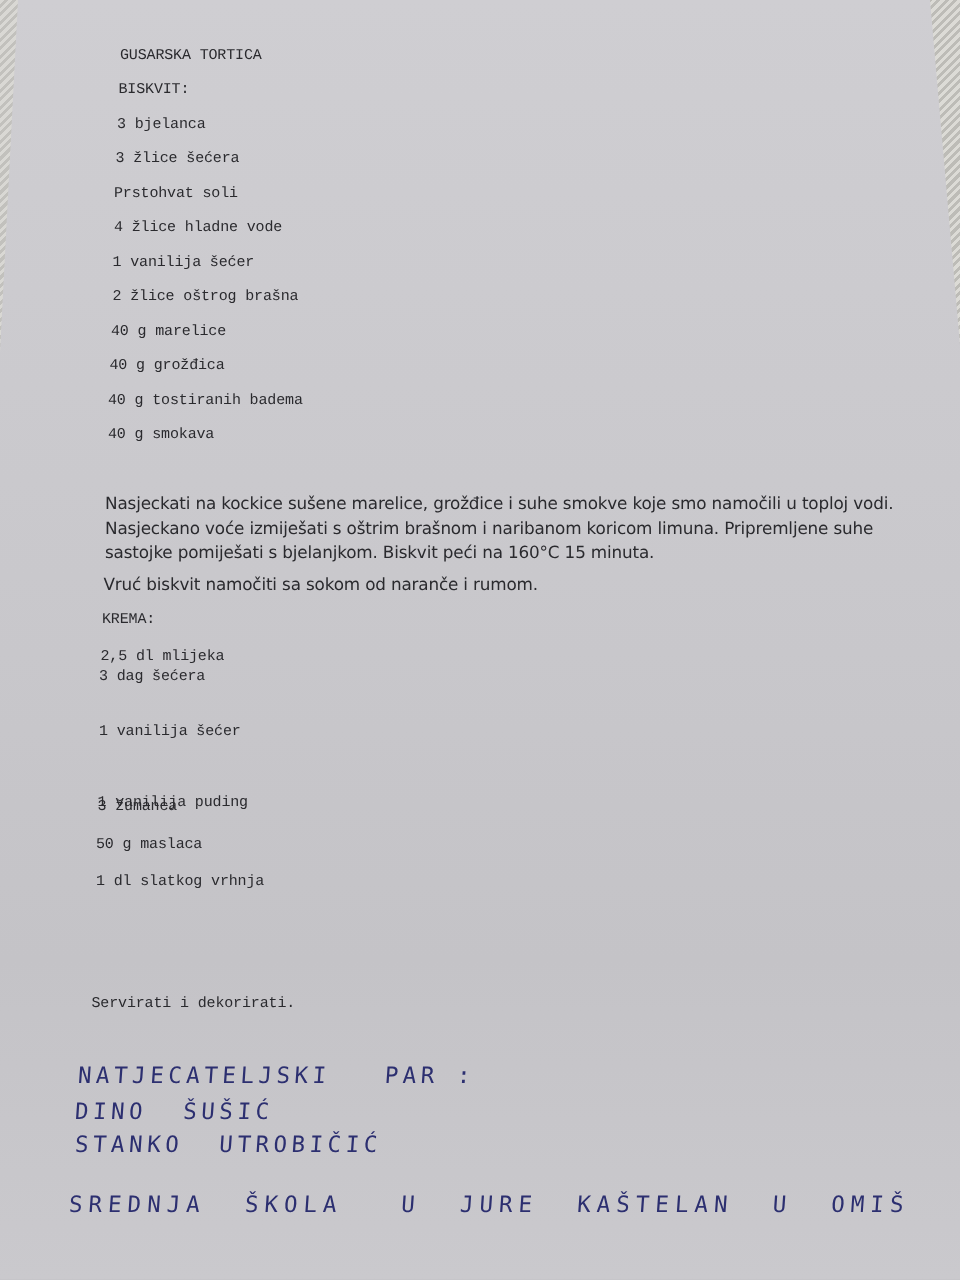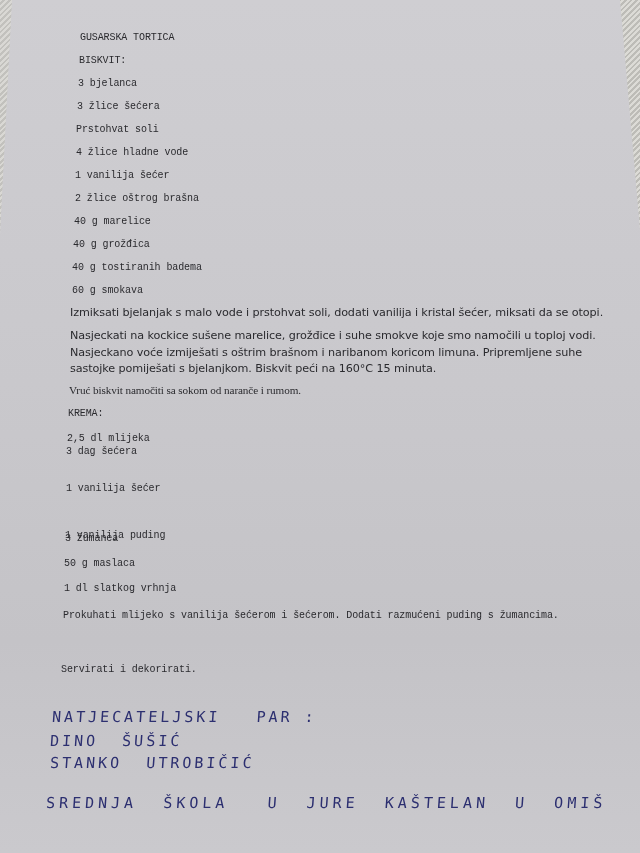--- a/index.html
+++ b/index.html
@@ -51,38 +51,36 @@
 
   <div class="printed" style="left:78px; top:78px;">3 bjelanca</div>
   <div class="printed" style="left:77px; top:101px;text-align:right;">3 žlice šećera</div>
   <div class="printed" style="left:76px; top:124px;">Prstohvat soli</div>
   <div class="printed" style="left:76px; top:147px;">4 žlice hladne vode</div>
   <div class="printed" style="left:75px; top:170px;">1 vanilija šećer</div>
   <div class="printed" style="left:75px; top:193px;">2 žlice oštrog brašna</div>
   <div class="printed" style="left:74px; top:216px;">40 g marelice</div>
   <div class="printed" style="left:73px; top:239px;">40 g grožđica</div>
   <div class="printed" style="left:72px; top:262px;">40 g tostiranih badema</div>
-  <div class="printed" style="left:72px; top:285px;">60 g smokava</div>
+  <div class="printed" style="left:72px; top:285px;">40 g smokava</div>
 
-  <div class="para" style="left:70px; top:305px;">Izmiksati bjelanjak s malo vode i prstohvat soli, dodati vanilija i kristal šećer, miksati da se otopi.</div>
   <div class="para" style="left:70px; top:328px;">Nasjeckati na kockice sušene marelice, grožđice i suhe smokve koje smo namočili u toploj vodi.
 Nasjeckano voće izmiješati s oštrim brašnom i naribanom koricom limuna. Pripremljene suhe
 sastojke pomiješati s bjelanjkom. Biskvit peći na 160°C 15 minuta.</div>
-  <div class="para" style="left:69px; top:382px;font-family:Liberation Serif, serif;">Vruć biskvit namočiti sa sokom od naranče i rumom.</div>
+  <div class="para" style="left:69px; top:382px;">Vruć biskvit namočiti sa sokom od naranče i rumom.</div>
 
   <div class="printed" style="left:68px; top:408px;">KREMA:</div>
 
   <div class="printed" style="left:67px; top:433px;">2,5 dl mlijeka</div>
   <div class="printed" style="left:66px; top:446px;">3 dag šećera</div>
   <div class="printed" style="left:66px; top:483px;">1 vanilija šećer</div>
   <div class="printed" style="left:65px; top:530px;">1 vanilija puding</div>
   <div class="printed" style="left:65px; top:533px;">3 žumanca</div>
   <div class="printed" style="left:64px; top:558px;">50 g maslaca</div>
   <div class="printed" style="left:64px; top:583px;">1 dl slatkog vrhnja</div>
 
-  <div class="printed" style="left:63px; top:610px;">Prokuhati mlijeko s vanilija šećerom i šećerom. Dodati razmućeni puding s žumancima.</div>
   <div class="printed" style="left:61px; top:664px;">Servirati i dekorirati.</div>
 
   <div class="hand" style="left:52px; top:708px;">NATJECATELJSKI   PAR :</div>
   <div class="hand" style="left:50px; top:732px;">DINO  ŠUŠIĆ</div>
   <div class="hand" style="left:50px; top:754px;">STANKO  UTROBIČIĆ</div>
   <div class="hand" style="left:46px; top:794px; letter-spacing:4px;">SREDNJA  ŠKOLA   U  JURE  KAŠTELAN  U  OMIŠ</div>
 </div>
 
 </body></html>

